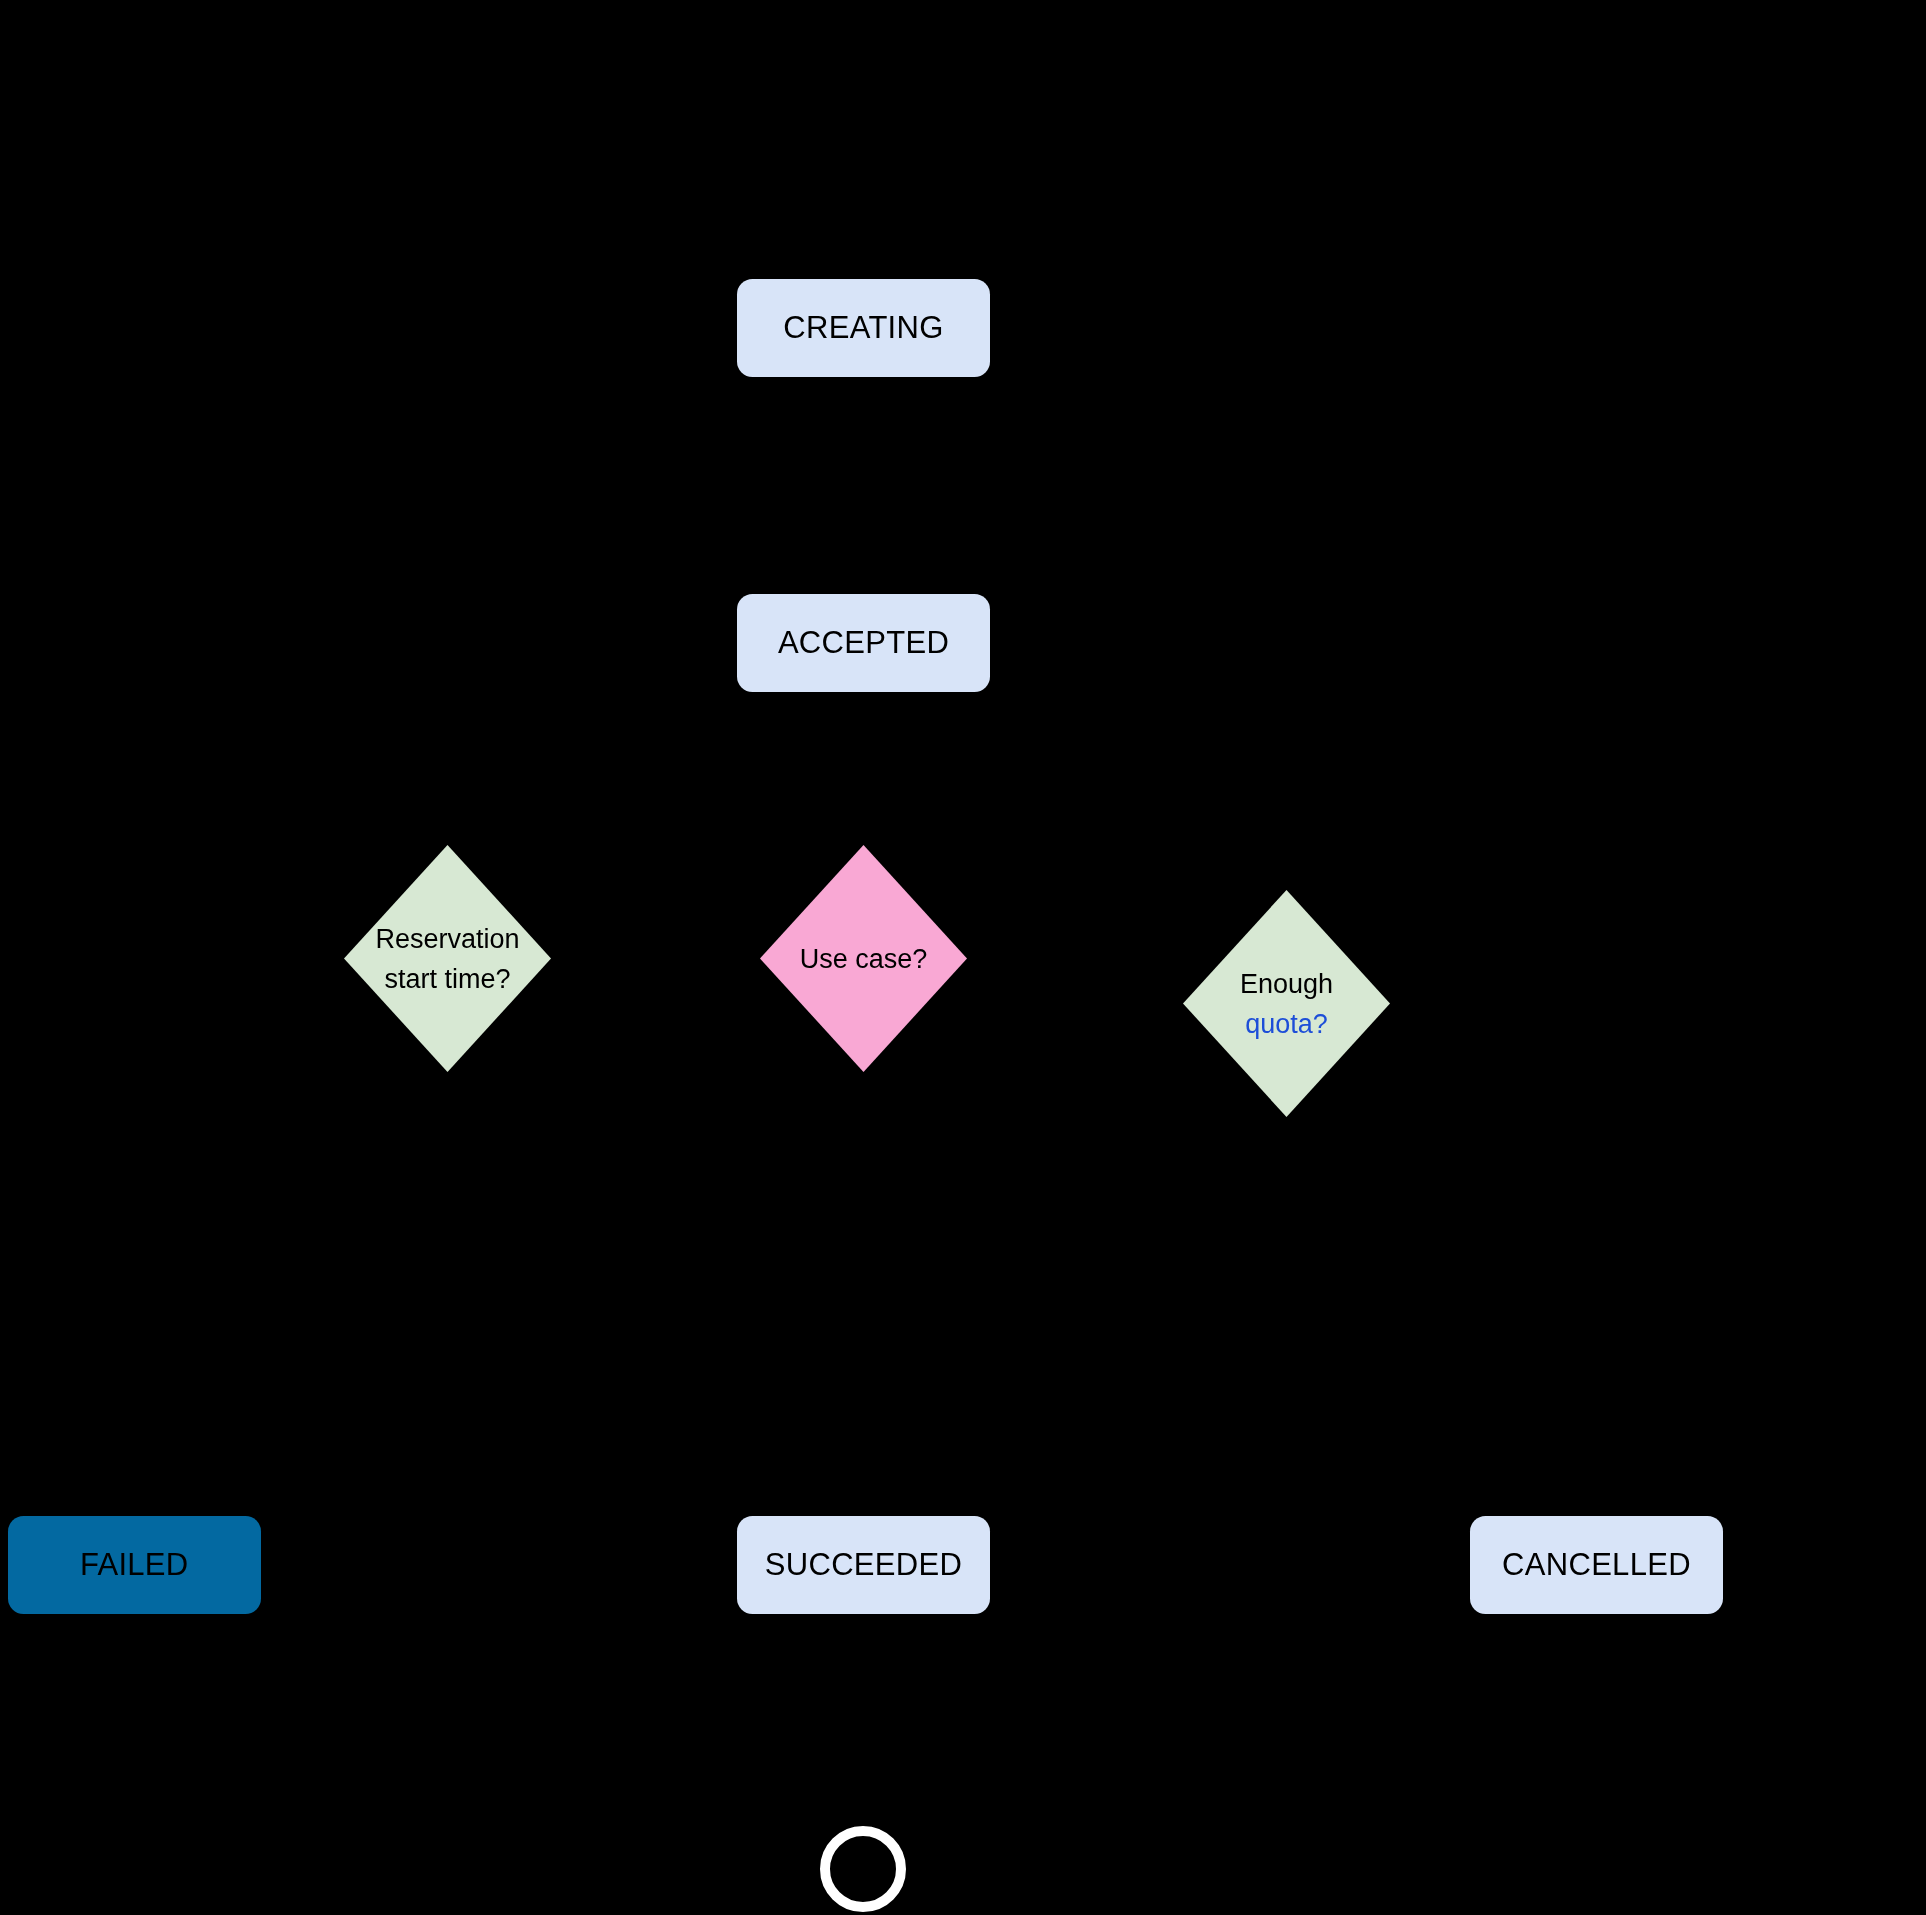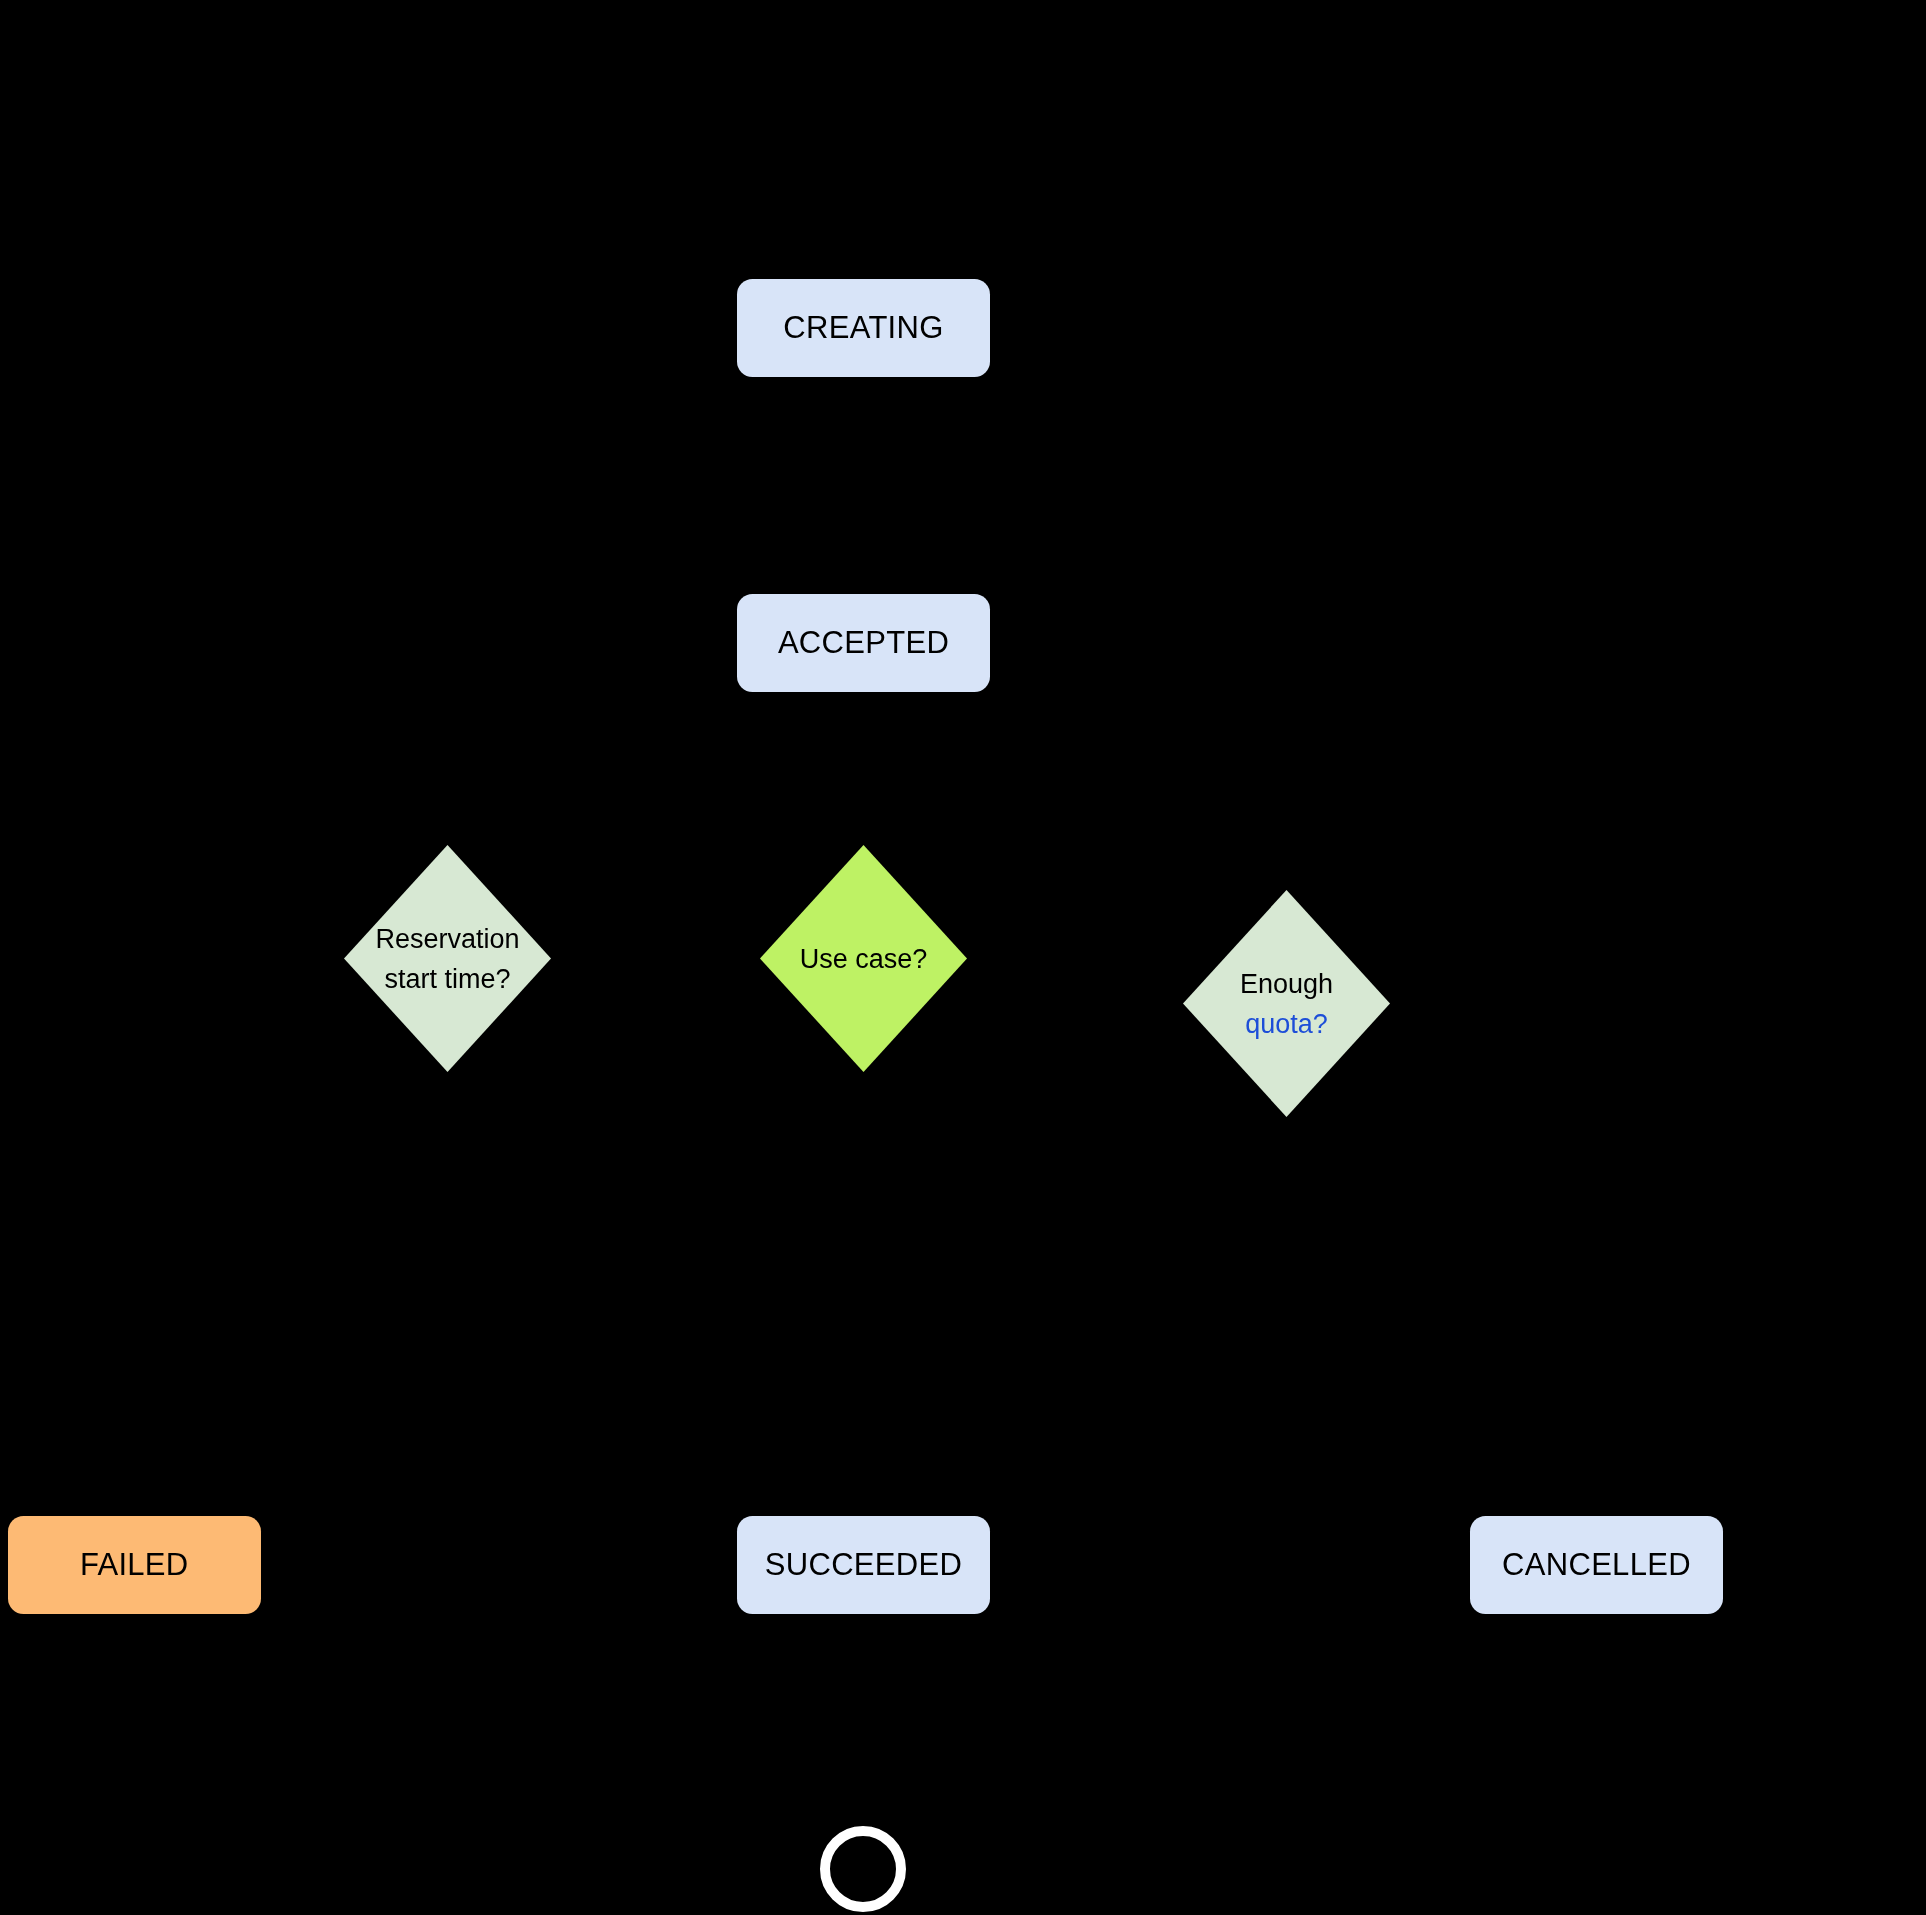--- a/index.html
+++ b/index.html
@@ -80,31 +80,31 @@
 
   <div class="state" id="node-accepted" style="background-color: rgb(216, 228, 248);">
     <span class="state-label" style="color: rgb(0, 0, 0);">ACCEPTED</span>
   </div>
 
   <div class="decision" id="node-reservation-start-time" style="background-color: rgb(215, 232, 211);">
     <span class="decision-line" style="color: rgb(0, 0, 0);">Reservation</span>
     <span class="decision-line" style="color: rgb(0, 0, 0);">start time?</span>
   </div>
 
-  <div class="decision" id="node-use-case" style="background-color: #bef264;">
+  <div class="decision" id="node-use-case" style="background-color: #f9a8d4;">
     <span class="decision-line" style="color: rgb(0, 0, 0);">Use case?</span>
   </div>
 
   <div class="decision" id="node-enough-quota" style="background-color: rgb(215, 232, 211);">
     <span class="decision-line" style="color: rgb(0, 0, 0);">Enough</span>
     <span class="decision-line" style="color: #1d4ed8;">quota?</span>
   </div>
 
 
-  <div class="state" id="node-failed" style="background-color: #fdba74;">
+  <div class="state" id="node-failed" style="background-color: #0369a1;">
     <span class="state-label" style="color: rgb(0, 0, 0);">FAILED</span>
   </div>
 
   <div class="state" id="node-succeeded" style="background-color: rgb(216, 228, 248);">
     <span class="state-label" style="color: rgb(0, 0, 0);">SUCCEEDED</span>
   </div>
 
   <div class="state" id="node-cancelled" style="background-color: rgb(216, 228, 248);">
     <span class="state-label" style="color: rgb(0, 0, 0);">CANCELLED</span>
   </div>

